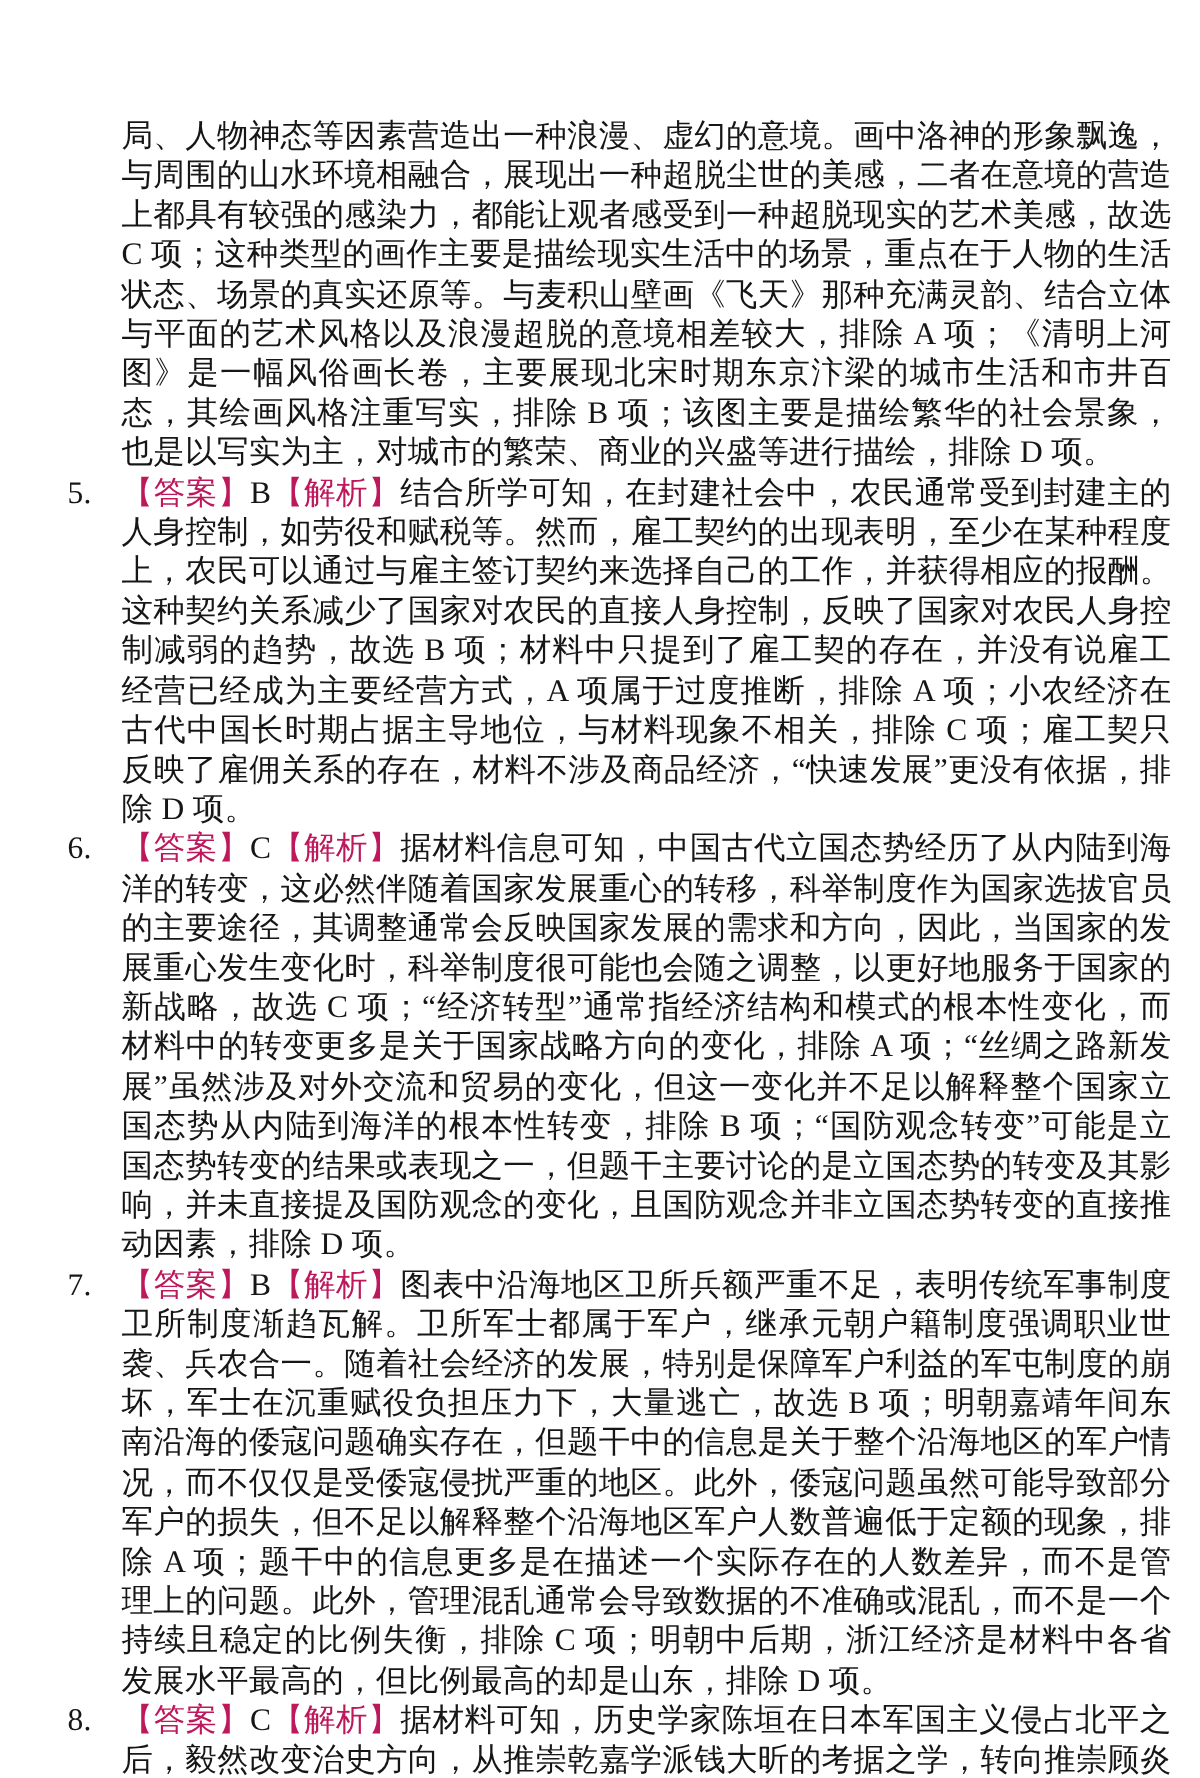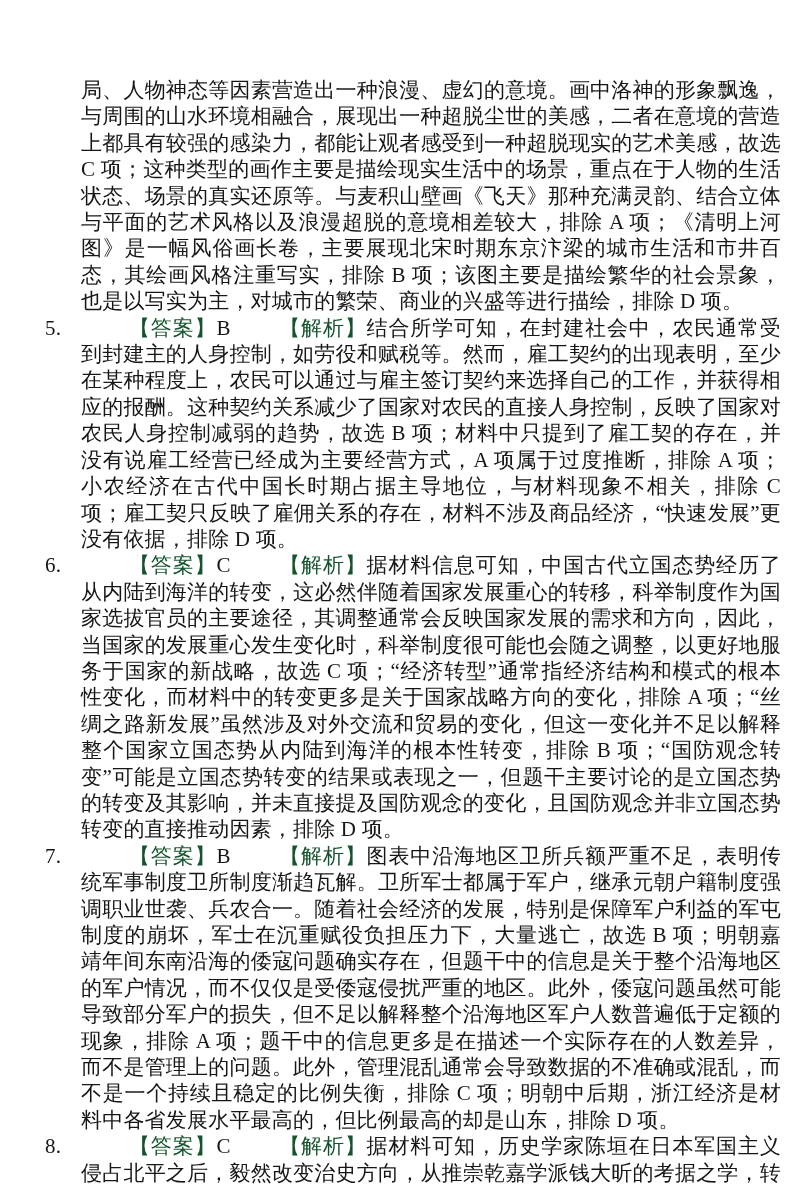--- a/index.html
+++ b/index.html
@@ -25,21 +25,21 @@
   .para { margin: 0; }
   .item { position: relative; margin: 0; }
   .item-num {
     position: absolute;
     left: -36px;
     top: 0;
     width: 32px;
     text-align: left;
     color: #161616;
   }
-  .gray { color: #14532d; margin-left: 48px; }
+  .gray { color: #be185d; }
   .ans { color: #161616; }
   .footer {
     position: absolute;
     top: 1122px;
     left: 0;
     width: 800px;
     text-align: center;
     font-size: 19px;
     color: #1d1d1d;
     letter-spacing: 2px;

